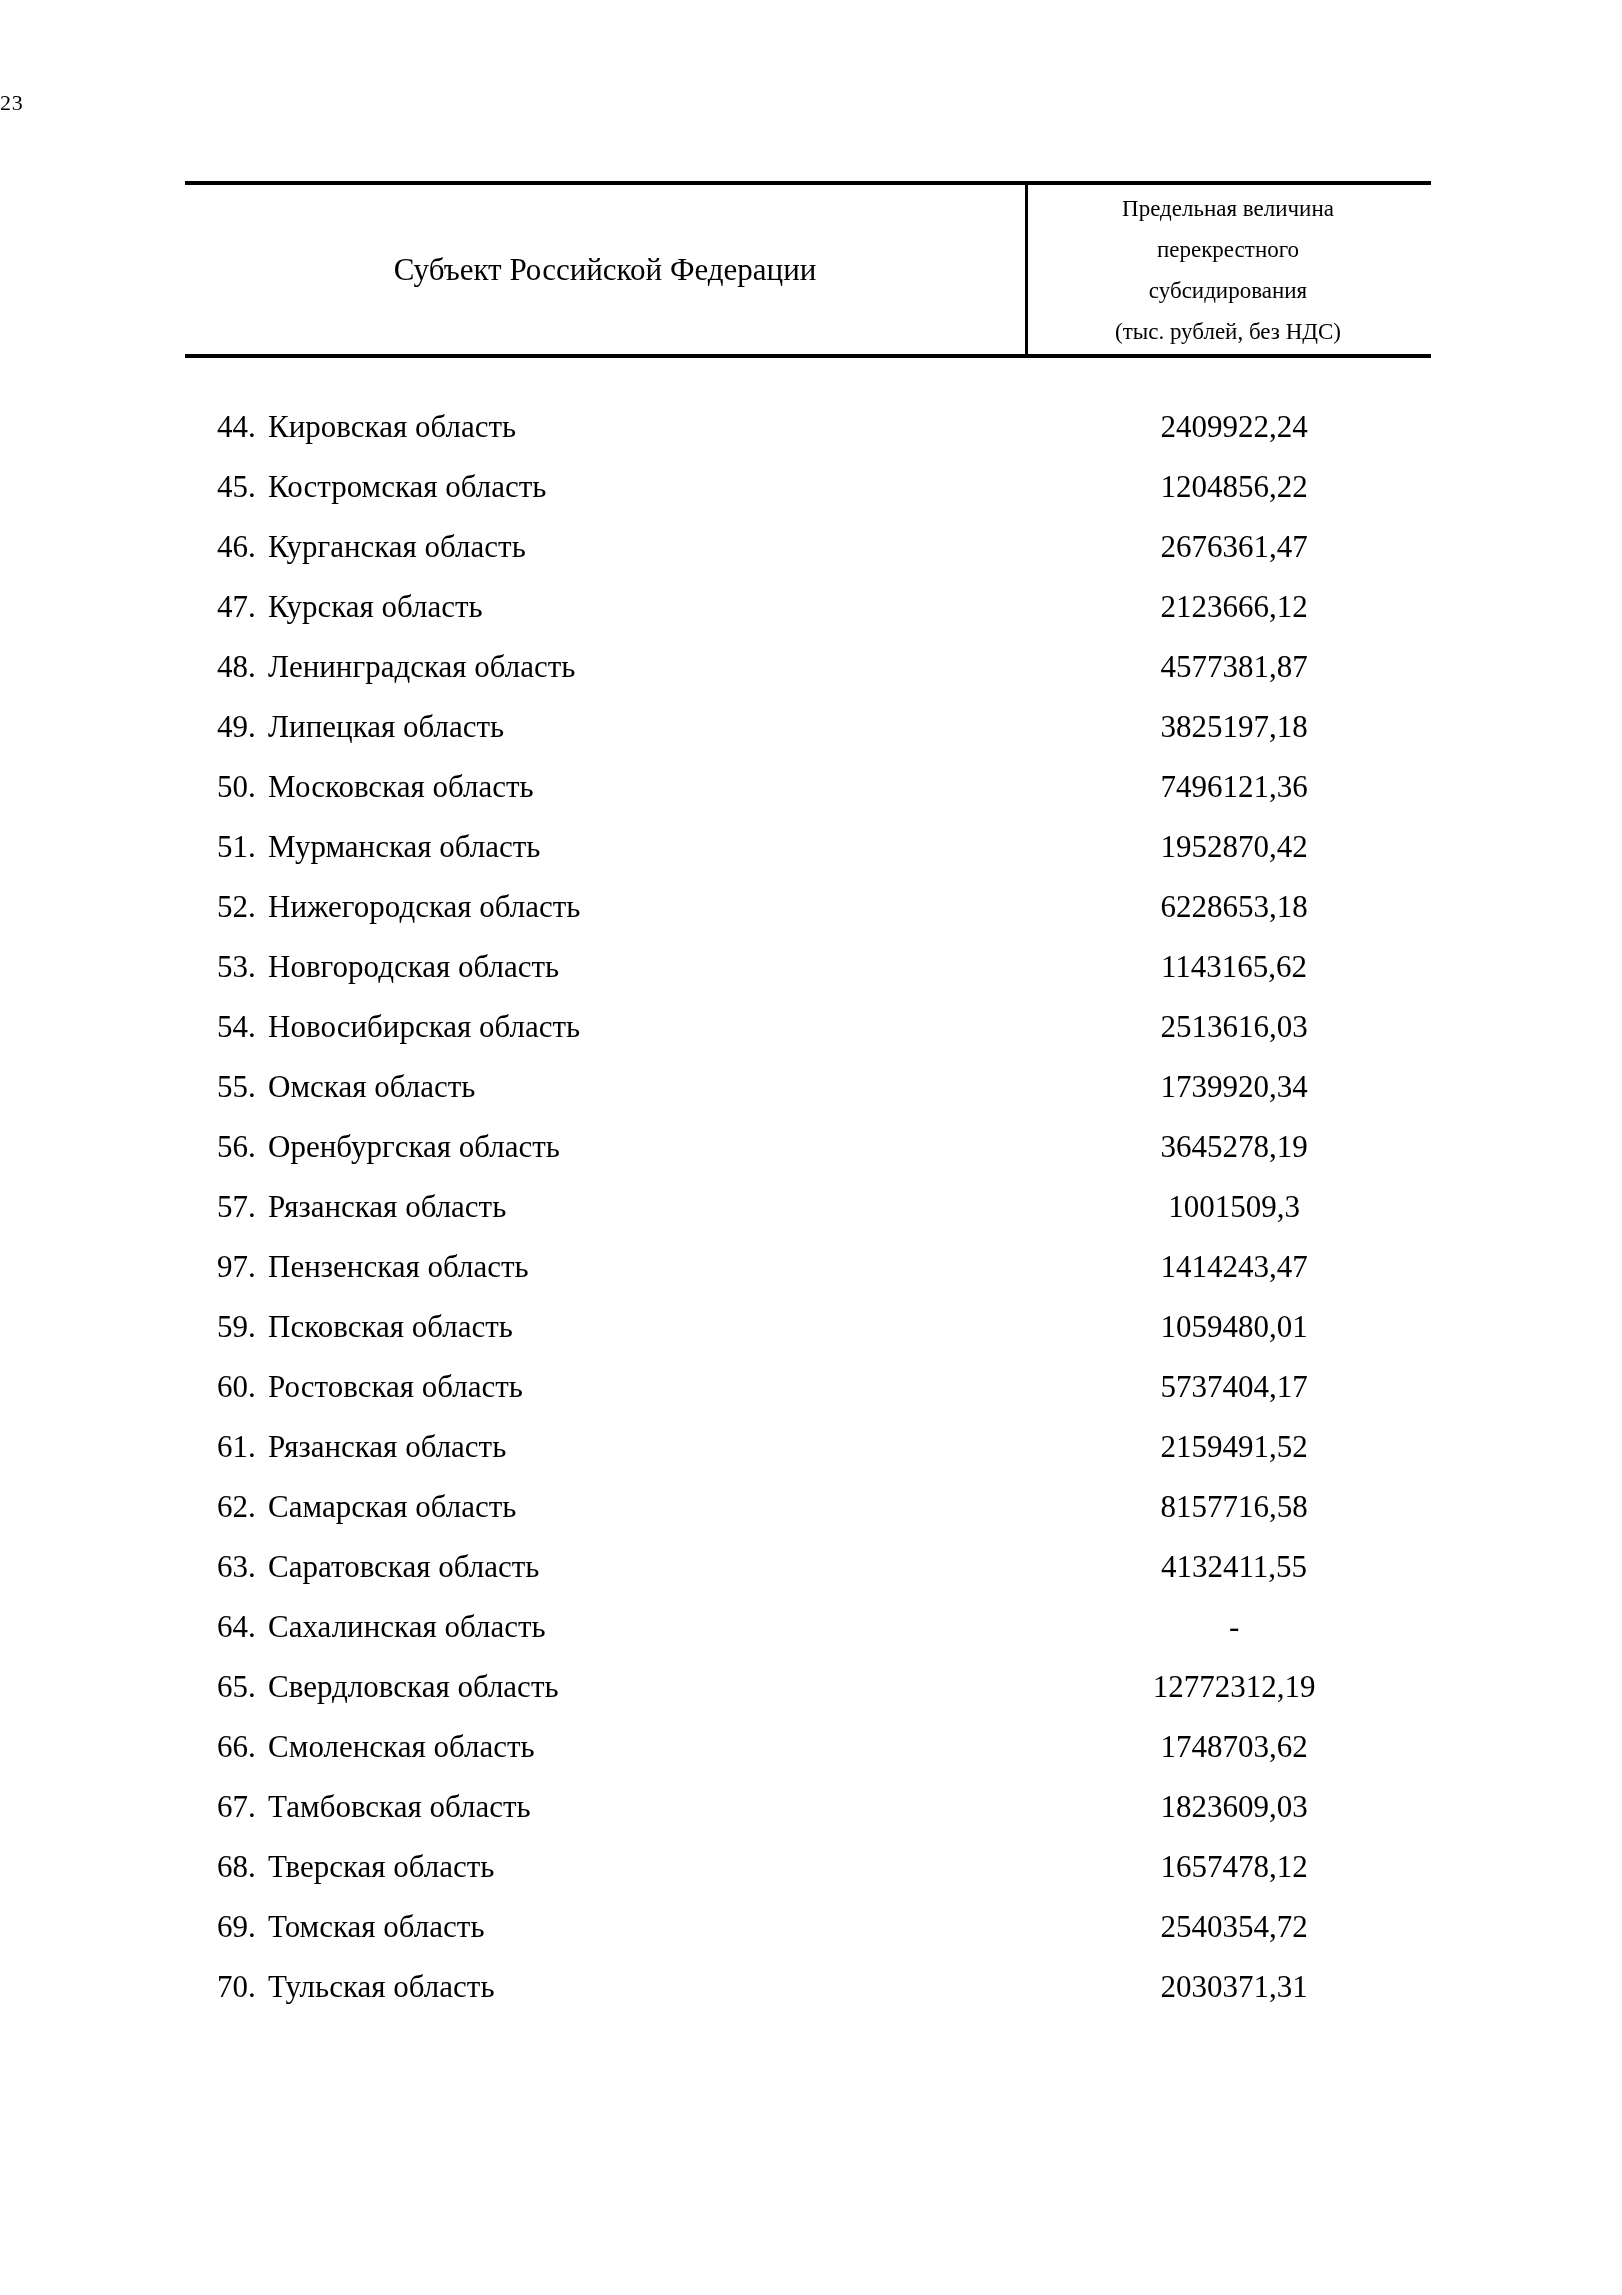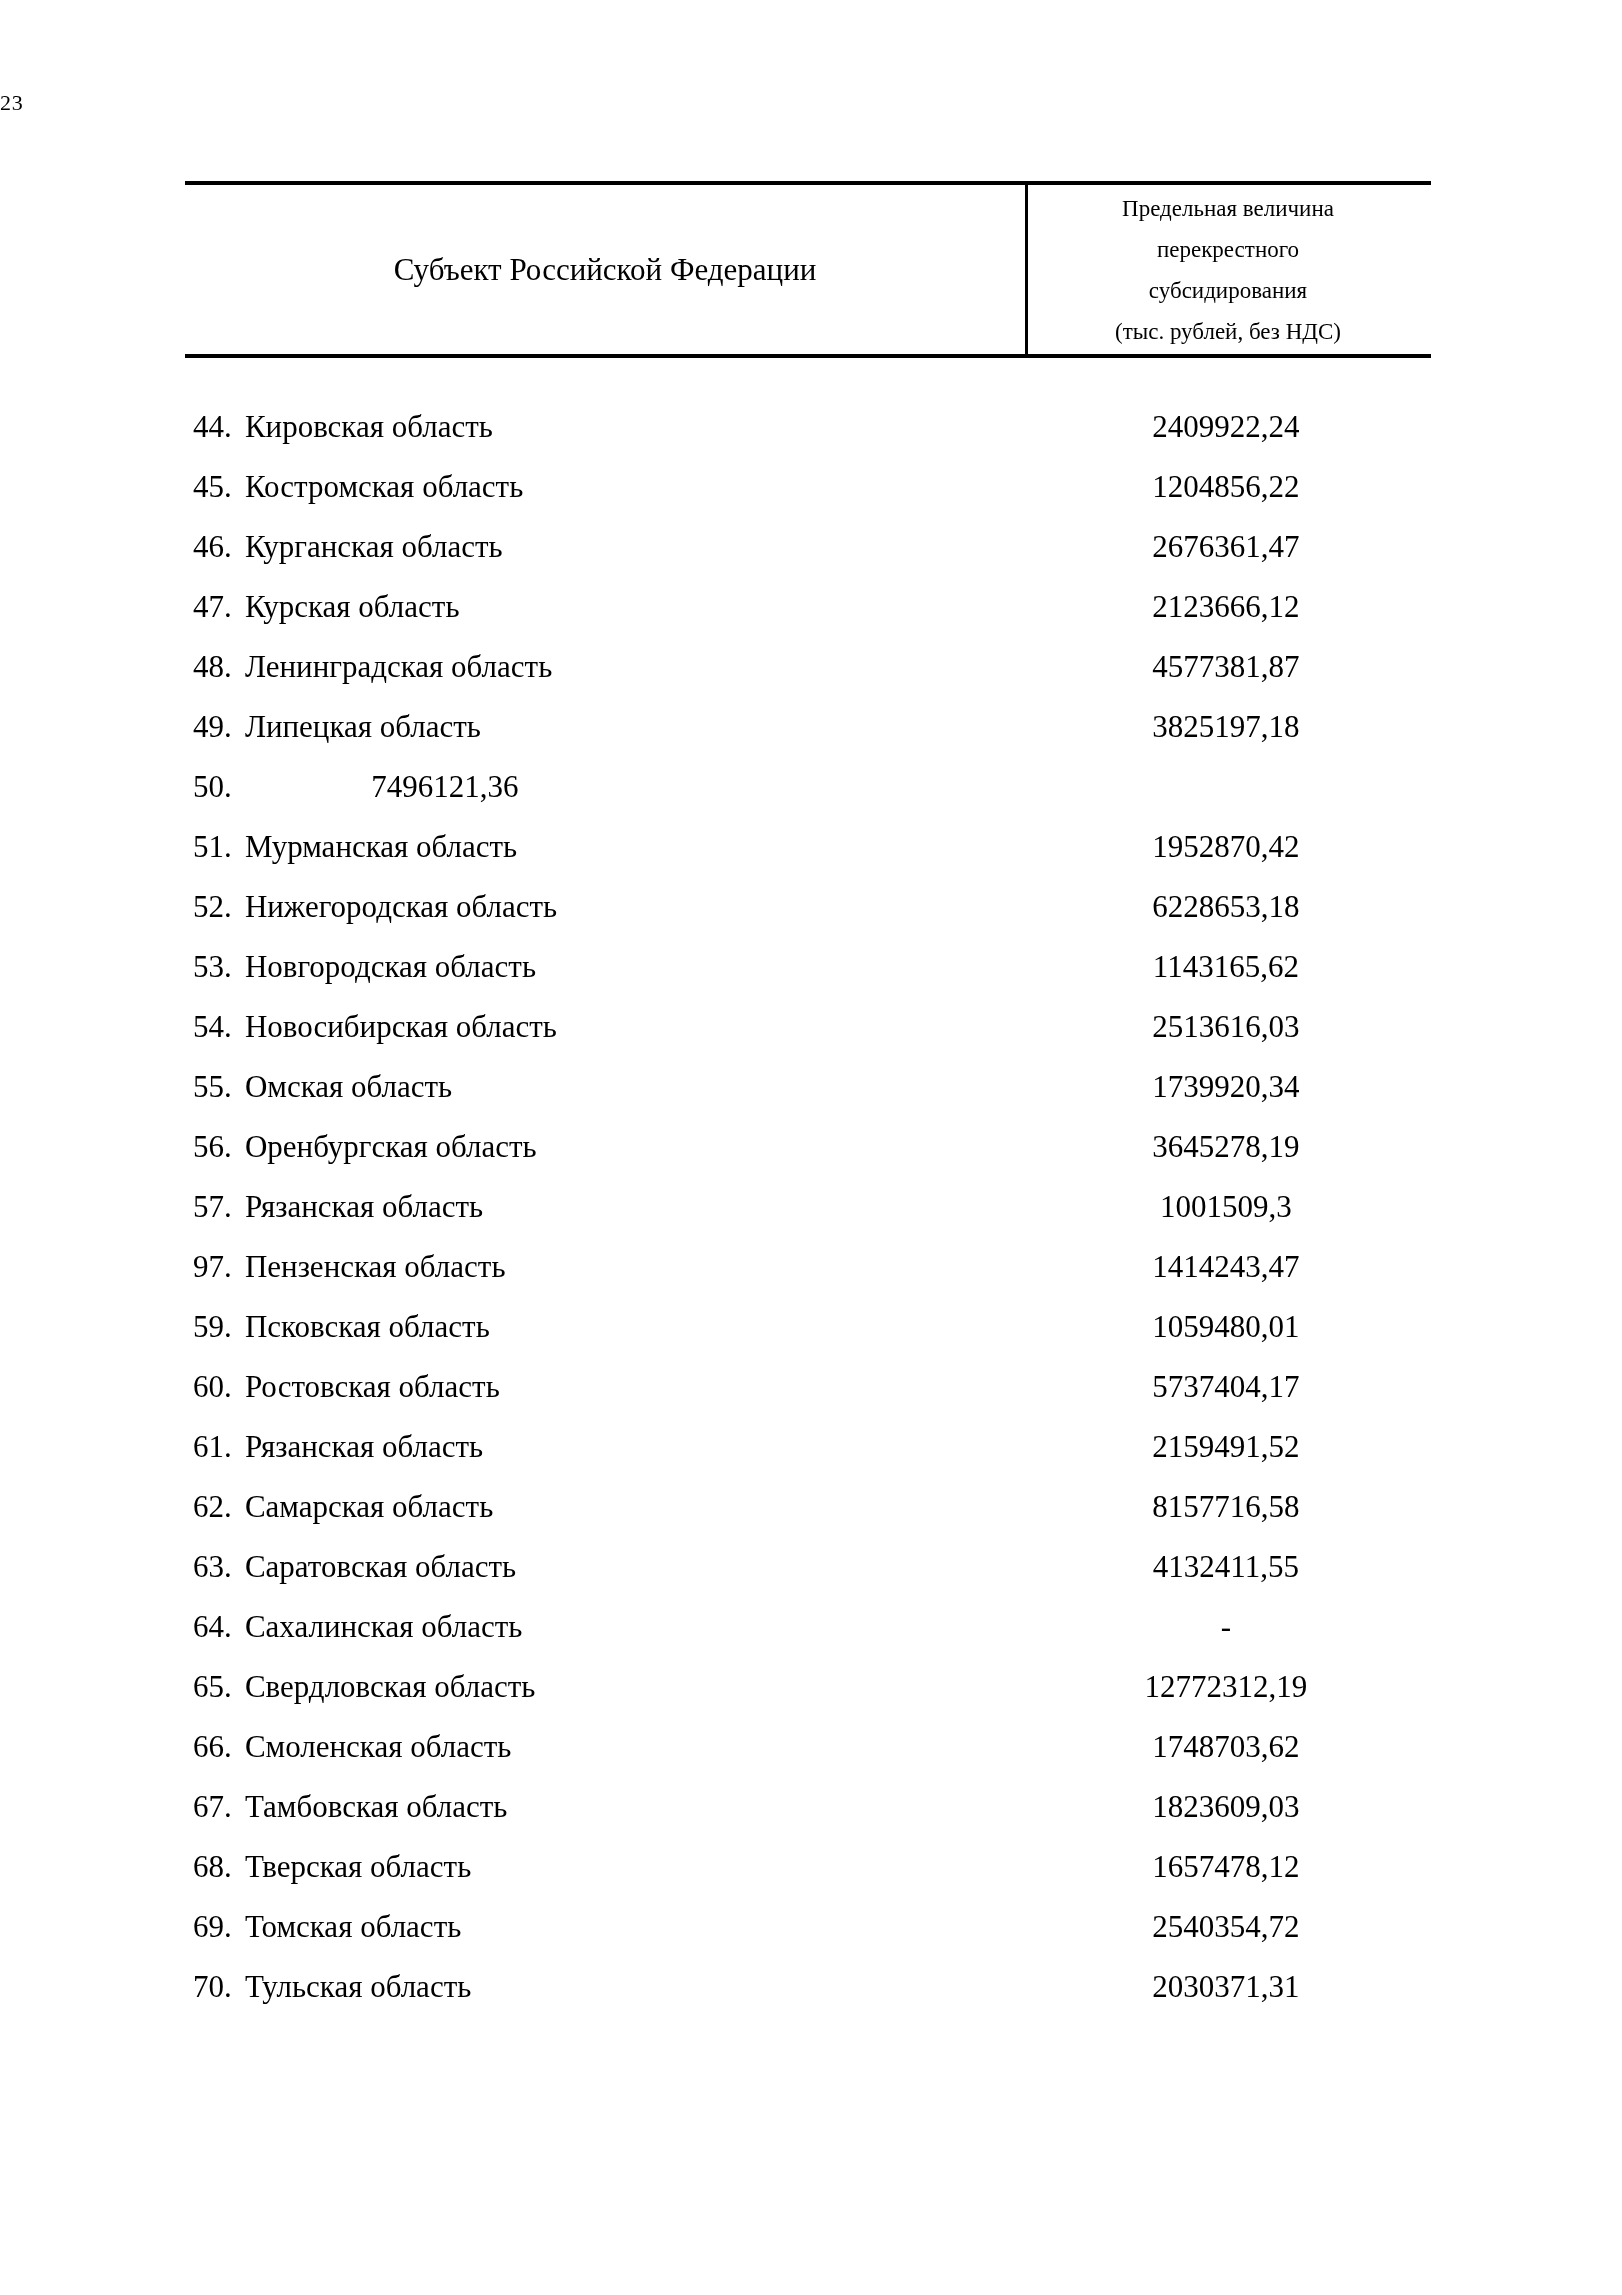--- a/index.html
+++ b/index.html
@@ -59,20 +59,21 @@
     white-space: nowrap;
   }
   .tbody {
     padding-top: 39px;
   }
   .row {
     display: flex;
     align-items: center;
     height: 60px;
     font-size: 31px;
+    margin-left: 24px;
   }
   .row .num {
     margin-left: 7.9px;
     width: 52px;
   }
   .row .name {
     width: 781px;
   }
   .row .value {
     width: 400px;
@@ -128,20 +129,21 @@
   </div>
 
   <div class="row">
     <span class="num">49.</span>
     <span class="name">Липецкая область</span>
     <span class="value">3825197,18</span>
   </div>
 
   <div class="row">
     <span class="num">50.</span>
+    <span class="name">Московская область</span>
     <span class="value">7496121,36</span>
   </div>
 
   <div class="row">
     <span class="num">51.</span>
     <span class="name">Мурманская область</span>
     <span class="value">1952870,42</span>
   </div>
 
   <div class="row">

